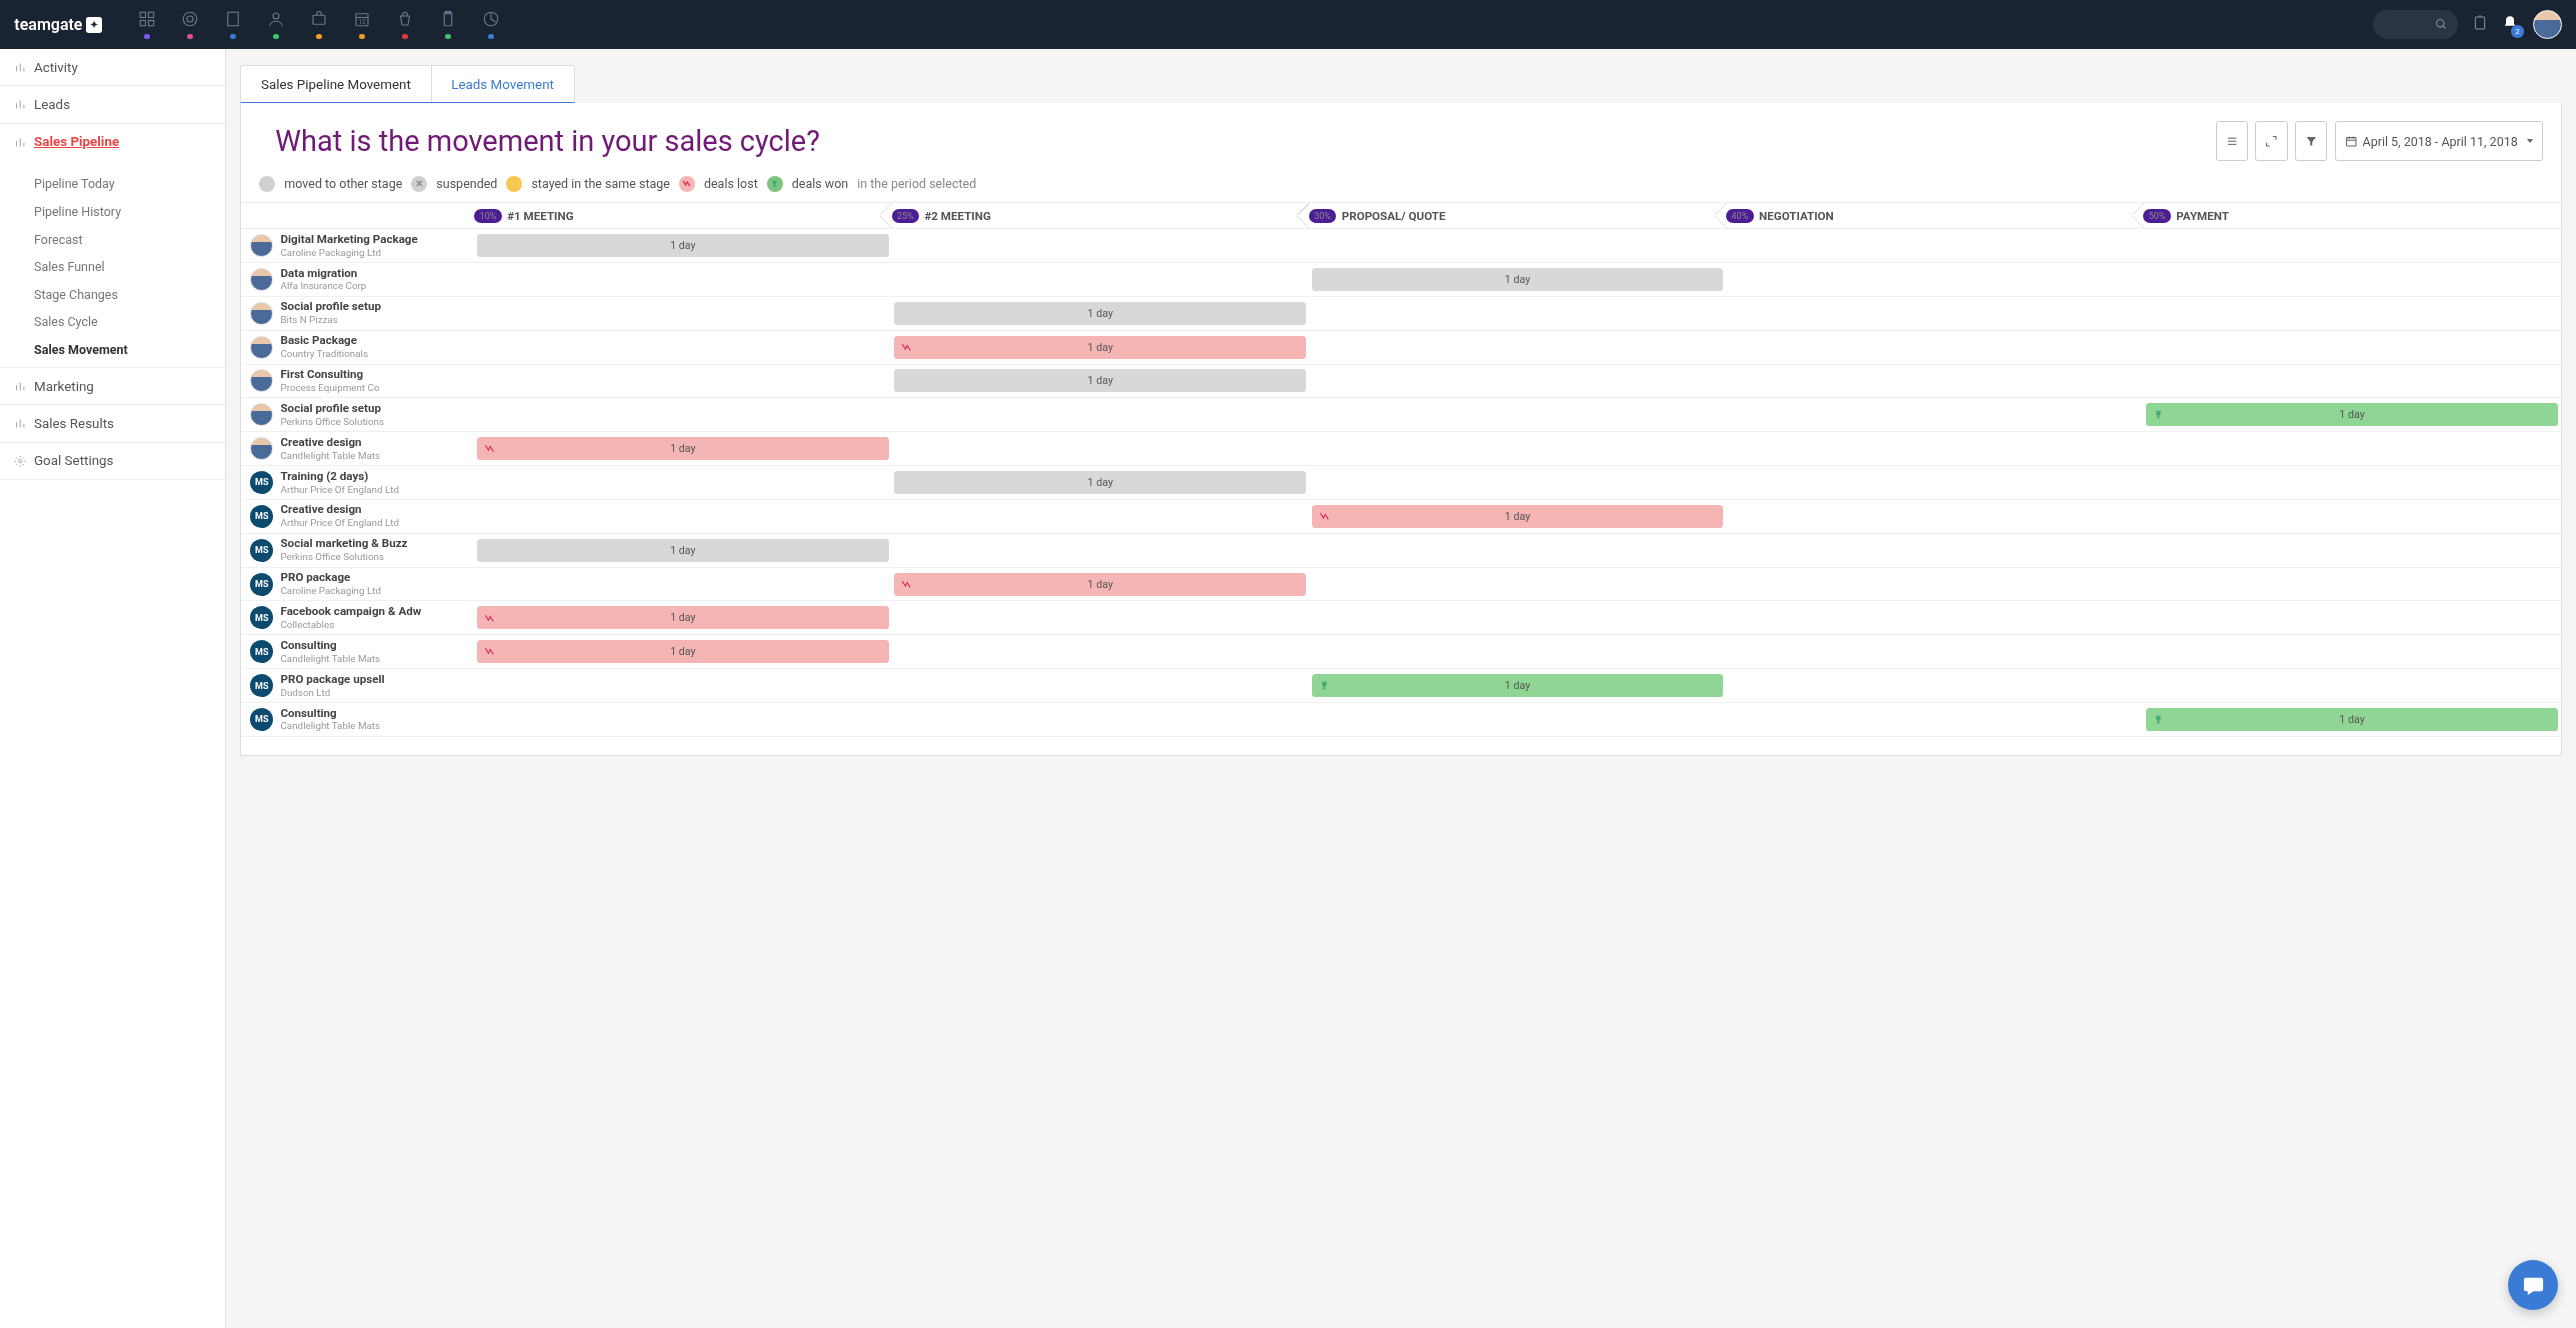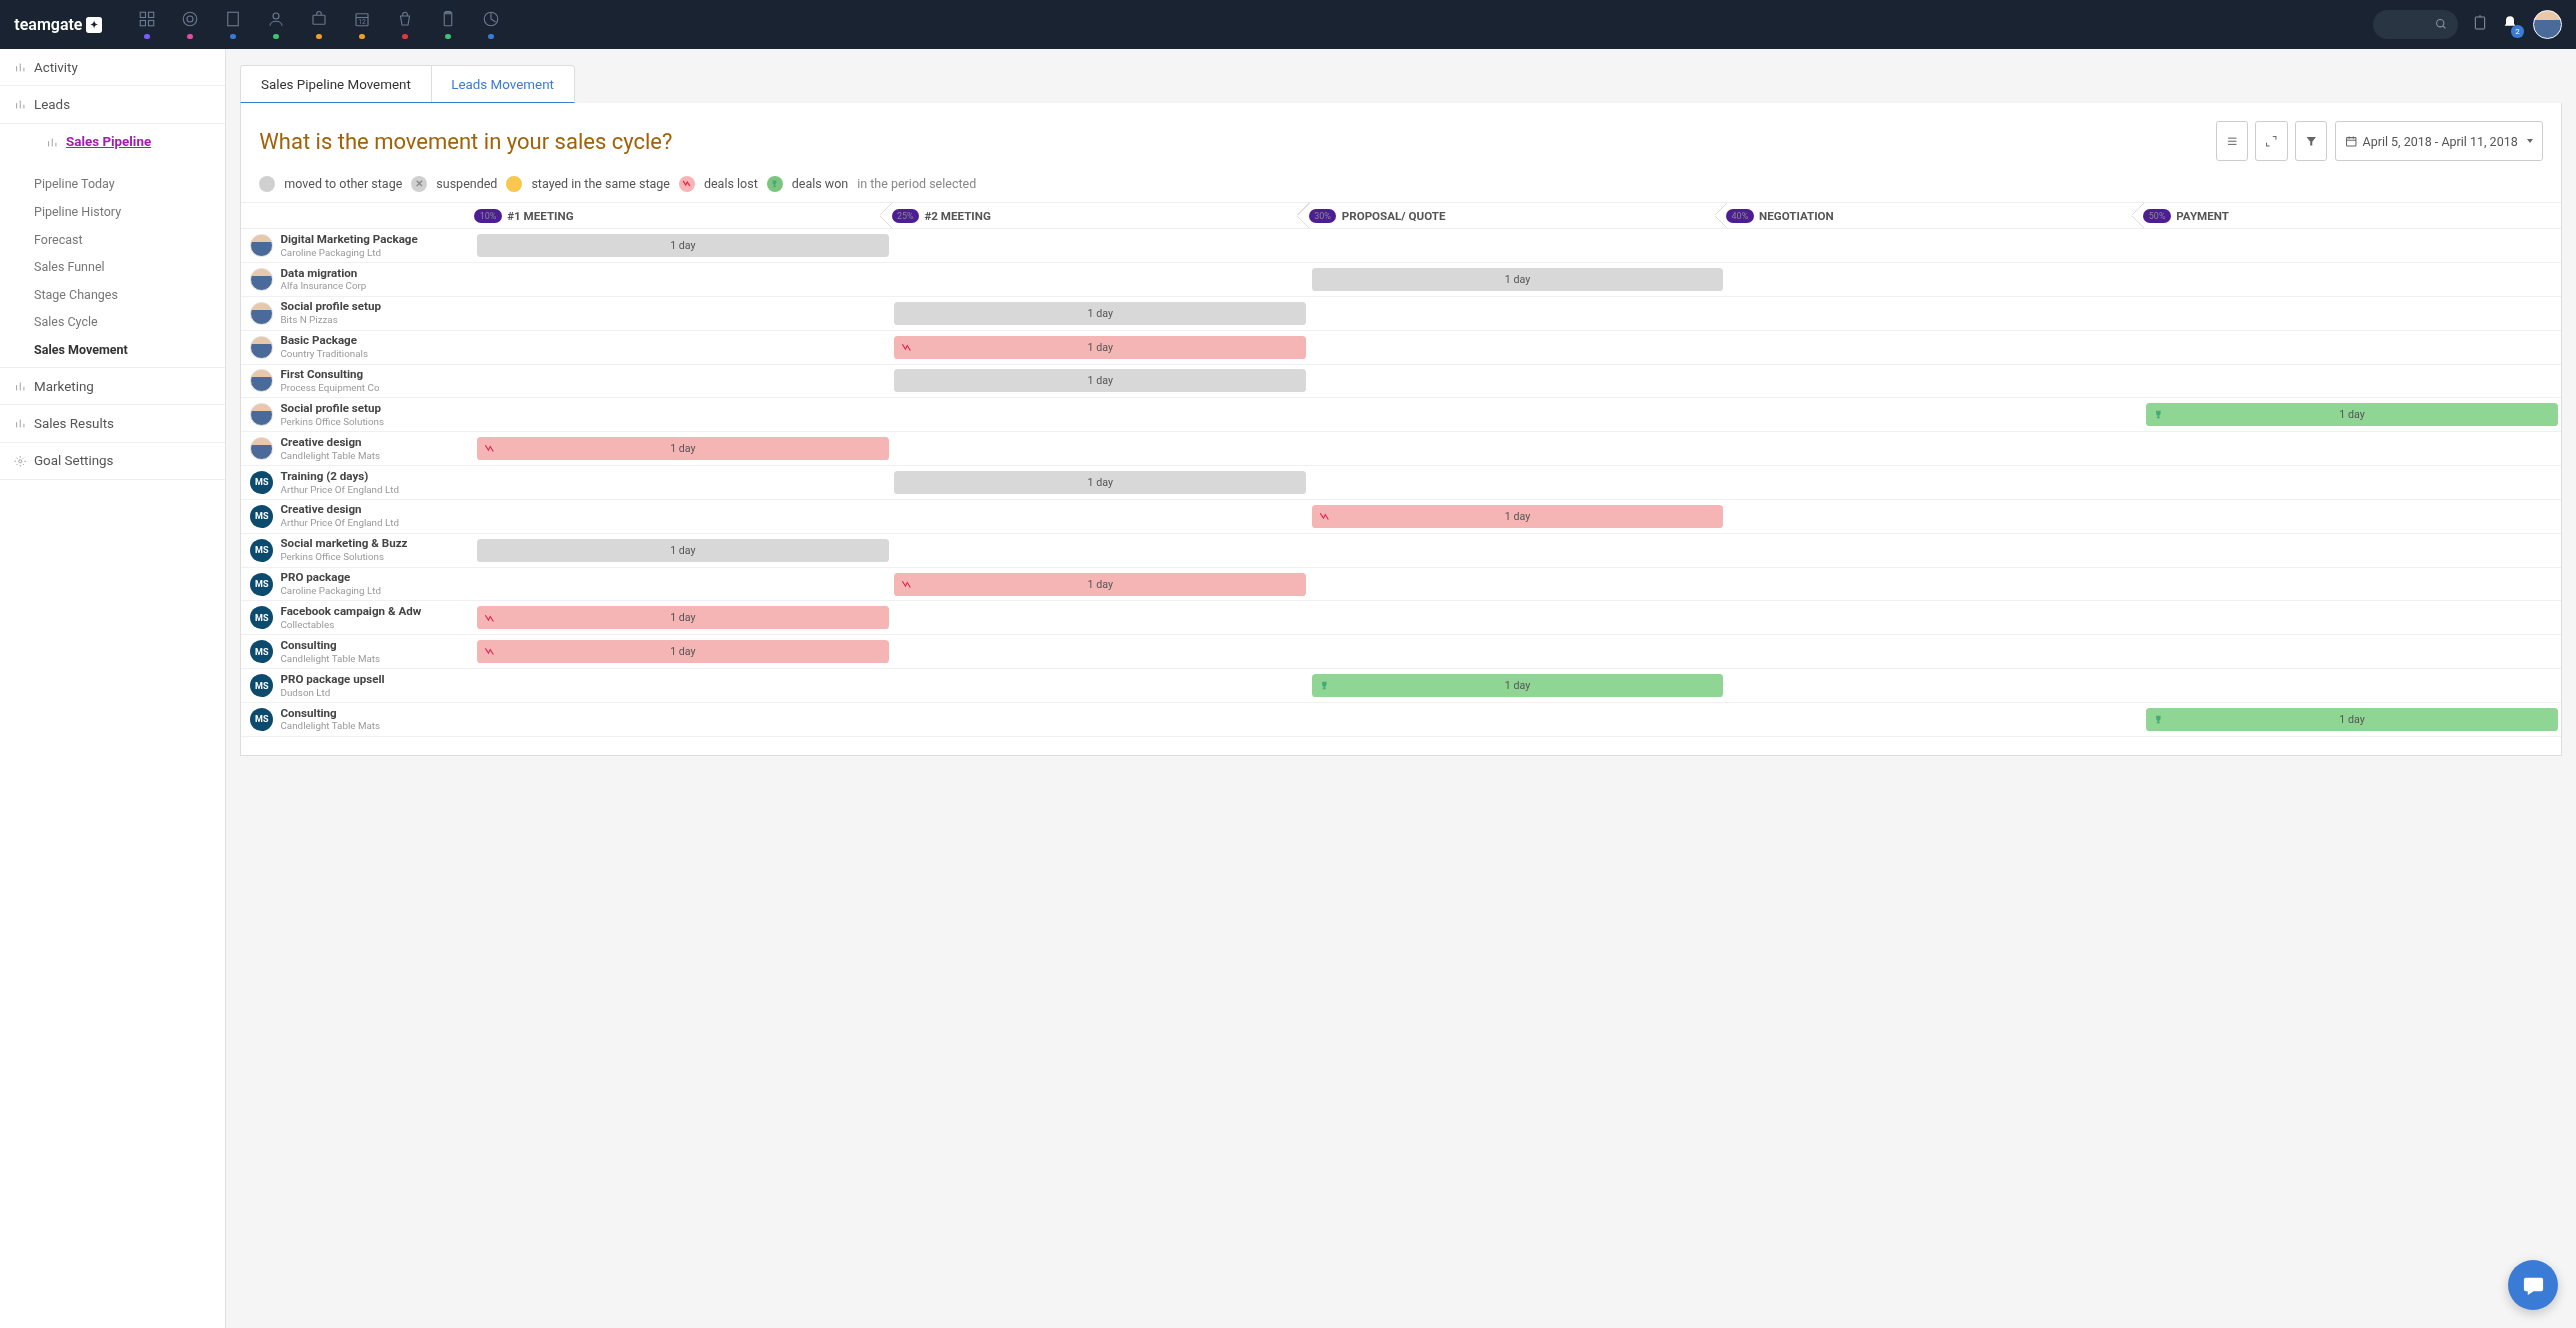--- a/index.html
+++ b/index.html
@@ -20,36 +20,36 @@
 .bell-wrap { position:relative; }
 .bell-wrap svg { width:16px; height:16px; fill:#fff; }
 .bell-badge { position:absolute; bottom:-3.6px; right:-5.4px; background:#3a7bd5; color:#fff; border-radius:50%; width:12.5px; height:12.5px; font-size:8px; display:flex; align-items:center; justify-content:center; }
 .avatar-top { width:29px; height:29px; border-radius:50%; background:linear-gradient(180deg,#e8c8a8 35%,#4a6a9a 35%); border:1.8px solid #fff; }
 
 
 .layout { display:flex; height:calc(100vh - 49px); }
 .sidebar { width:226px; background:#fff; border-right:0.9px solid #e0e0e0; overflow-y:auto; flex-shrink:0; }
 .side-section { border-bottom:0.9px solid #eee; }
 .side-title { padding:10.7px 14.3px; font-size:13.4px; color:#555; display:flex; align-items:center; gap:7.2px; cursor:pointer; }
-.side-title.active { font-weight:700; text-decoration:underline; color:#a21caf;margin-left:32px; }
+.side-title.active { font-weight:700; text-decoration:underline; color:#ef4444; }
 .side-title svg { width:12.5px; height:12.5px; stroke:#888; fill:none; stroke-width:1.5; }
 .side-items { padding-bottom:3.6px;margin-top:10px; }
 .side-item { padding:6.3px 14.3px 6.3px 34px; font-size:12.5px; color:#777; cursor:pointer; }
 .side-item.active { color:#333; font-weight:700; }
 
 
 .main { flex:1; padding:16px 14.3px; overflow:auto; }
 .tabs { background:#fff; border:0.9px solid #ddd; border-bottom:1.8px solid #3a7bd5; border-radius:3.6px 3.6px 0 0; display:inline-flex; }
 .tab { padding:10.7px 19.7px; font-size:13.4px; cursor:pointer; }
 .tab.active { color:#333; border-right:0.9px solid #ddd; }
 .tab.inactive { color:#3a7bd5; }
 .panel { background:#fff; border:0.9px solid #ddd; border-top:none; padding:18px 0; }
 
 .panel-header { display:flex; align-items:center; justify-content:space-between; padding:0 18px 14.3px; }
-.panel-title { font-size:22px; font-weight:400; color:#a16207; }
+.panel-title { font-size:29px; font-weight:400; color:#701a75;margin-left:16px; }
 .header-btns { display:flex; gap:7.2px; }
 .hbtn { border:0.9px solid #ccc; background:#fff; border-radius:2.7px; height:40px; min-width:30px; display:flex; align-items:center; justify-content:center; padding:0 9px; cursor:pointer; color:#555; font-size:12.5px; gap:5.4px; }
 .hbtn svg { width:12.5px; height:12.5px; stroke:#666; fill:none; stroke-width:2; }
 
 .legend { display:flex; align-items:center; gap:9px; padding:0 18px 10.7px; font-size:12.5px; color:#555; flex-wrap:wrap; }
 .lswatch { width:16px; height:16px; border-radius:50%; display:inline-block; }
 .lswatch.gray { background:#d0d0d0; }
 .lswatch.xgray { background:#d0d0d0; display:inline-flex; align-items:center; justify-content:center; color:#888; font-size:9.8px; font-weight:700; }
 .lswatch.yellow { background:#f9c74f; }
 .lswatch.pink { background:#f8b4b4; display:inline-flex; align-items:center; justify-content:center; }

